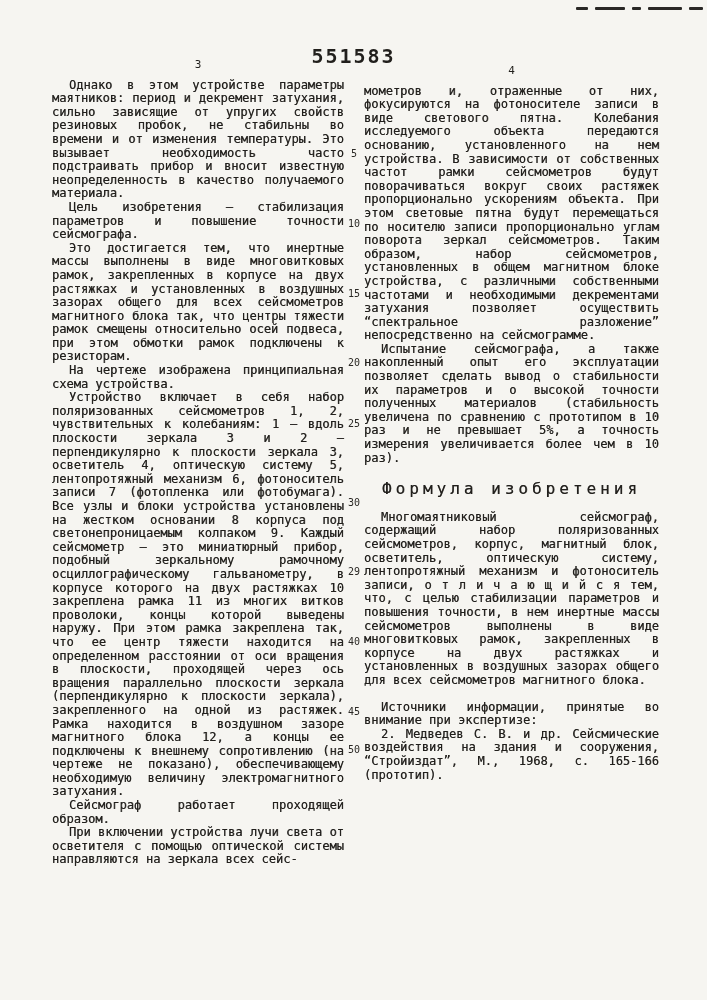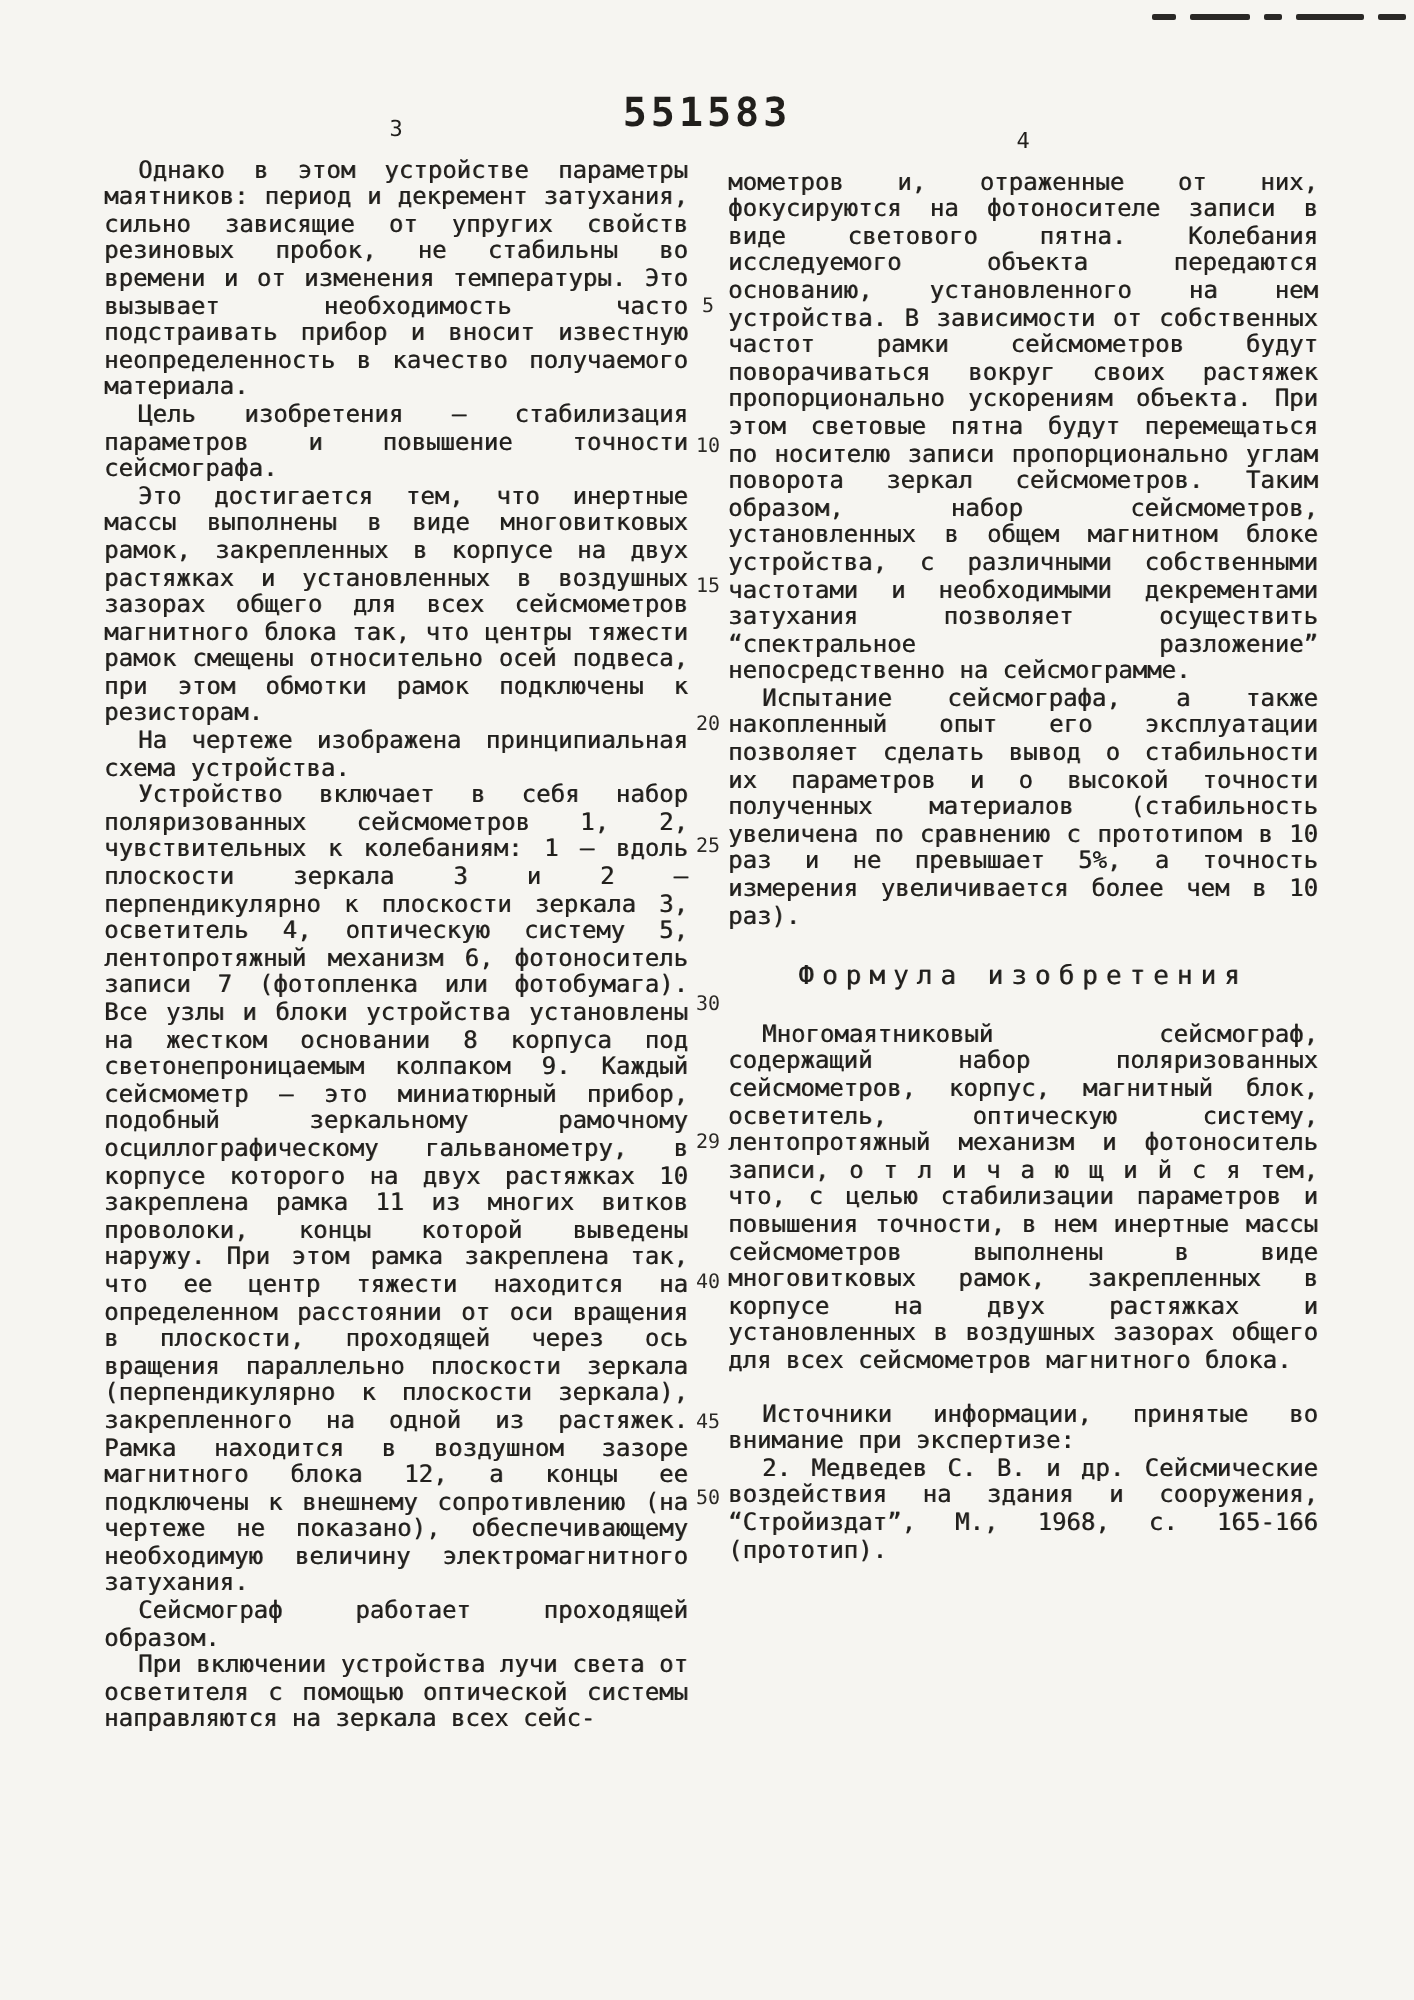--- a/index.html
+++ b/index.html
@@ -49,21 +49,21 @@
   .gutter span:nth-child(9){top:648px;}
   .gutter span:nth-child(10){top:686px;}
 
   .page-num{text-align:center;font-size:11px;margin-bottom:7px;}
   p{
     margin:0;text-align:justify;text-indent:17px;
     text-shadow:0.35px 0 0 rgba(25,23,20,0.65);
   }
   p.no-indent{text-indent:0;}
   .formula-heading{
-    text-align:center;font-size:13px;font-weight:normal;
+    text-align:center;font-size:16px;font-weight:normal;
     letter-spacing:4px;margin:17px 0 15px;
     text-shadow:0.35px 0 0 rgba(25,23,20,0.65);
   }
   .sources-intro{margin-top:13px;}
 </style>
 </head>
 <body>
 
 <div class="sheet">
 

